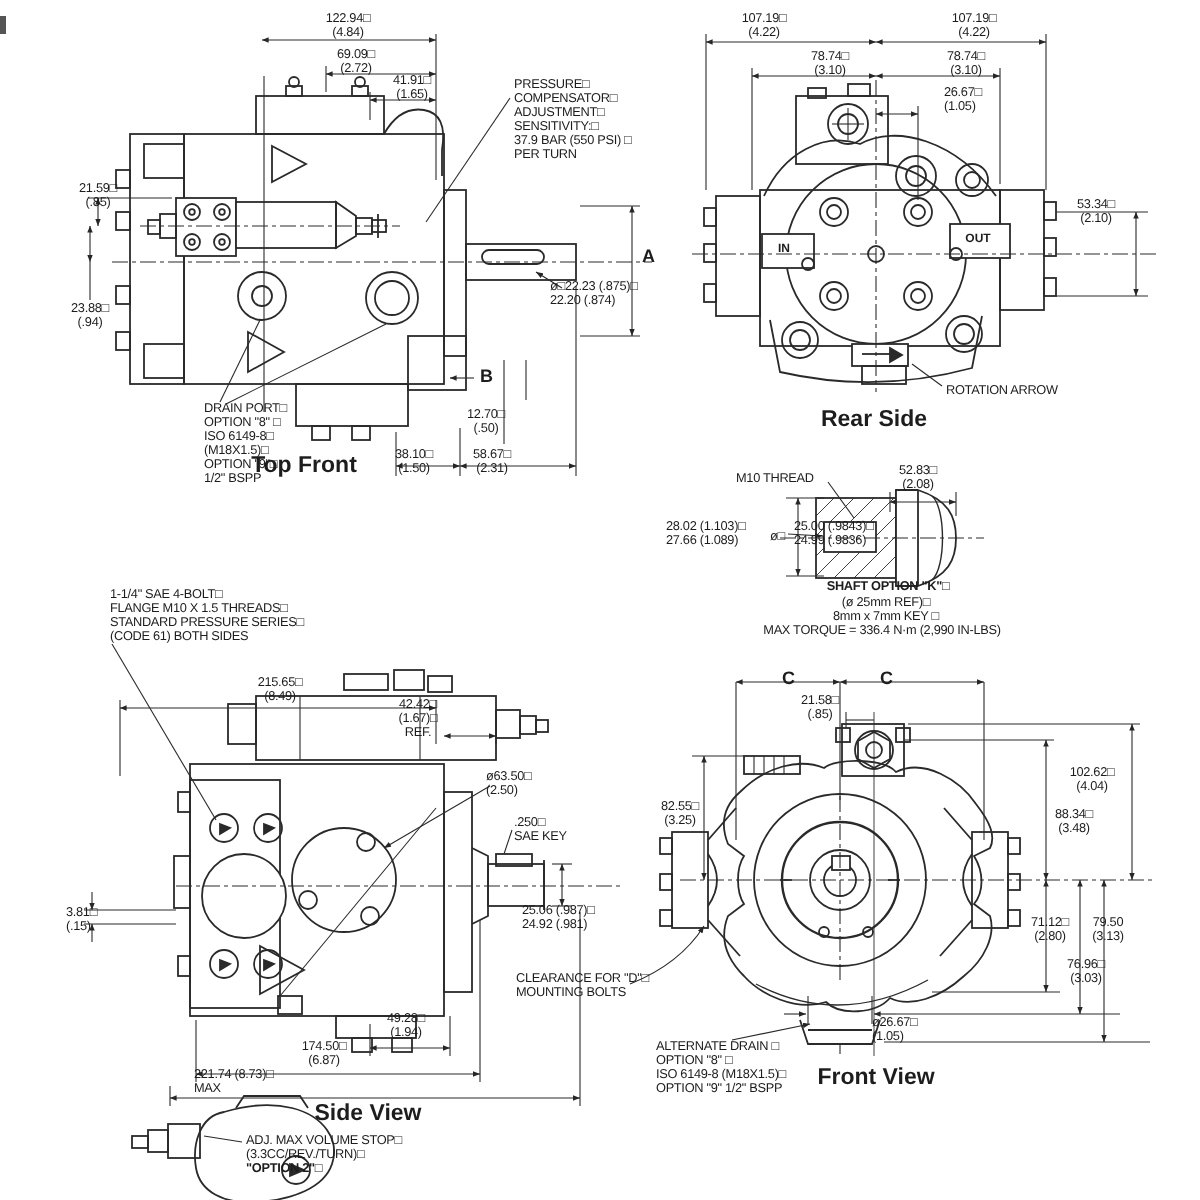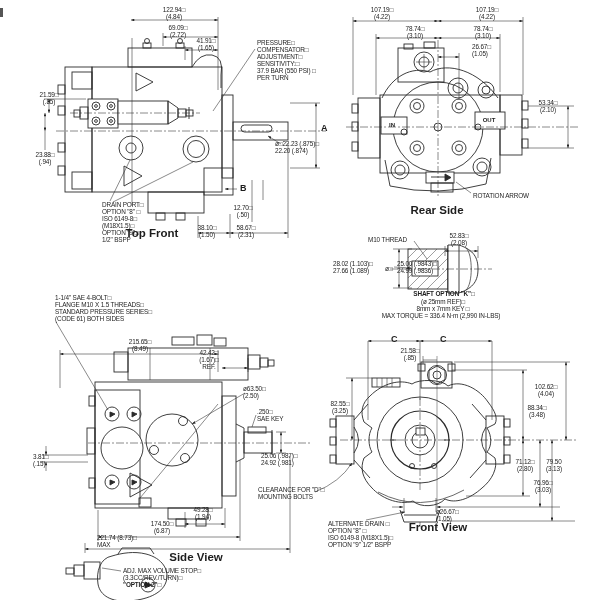--- a/index.html
+++ b/index.html
@@ -442,21 +442,21 @@
 <div class="t" style="left:261px;top:452px">25.06 (.987)□
 24.92 (.981)</div>
 <div class="t" style="left:258px;top:486px">CLEARANCE FOR "D"□
 MOUNTING BOLTS</div>
 <div class="t c" style="left:203px;top:506px">49.28□
 (1.94)</div>
 <div class="t c" style="left:162px;top:520px">174.50□
 (6.87)</div>
 <div class="t" style="left:97px;top:534px">221.74 (8.73)□
 MAX</div>
-<div class="t cap c" style="left:196px;top:551px">Side View</div>
+<div class="t cap c" style="left:184px;top:551px">Side View</div>
 <div class="t" style="left:123px;top:567px">ADJ. MAX VOLUME STOP□
 (3.3CC/REV./TURN)□</div>
 <div class="t b" style="left:123px;top:581px">"OPTION 2"□</div>
 
 <div class="t ref" style="left:391px;top:335px">C</div>
 <div class="t ref" style="left:440px;top:335px">C</div>
 <div class="t c" style="left:410px;top:347px">21.58□
 (.85)</div>
 <div class="t c" style="left:340px;top:400px">82.55□
 (3.25)</div>
@@ -469,15 +469,15 @@
 <div class="t c" style="left:554px;top:458px">79.50
 (3.13)</div>
 <div class="t c" style="left:543px;top:479px">76.96□
 (3.03)</div>
 <div class="t" style="left:436px;top:508px">ø26.67□
 (1.05)</div>
 <div class="t" style="left:328px;top:520px">ALTERNATE DRAIN □
 OPTION "8" □
 ISO 6149-8 (M18X1.5)□
 OPTION "9" 1/2" BSPP</div>
-<div class="t cap c" style="left:438px;top:521px">Front View</div>
+<div class="t cap c" style="left:438px;top:533px">Front View</div>
 
 </div>
 
 </body></html>

